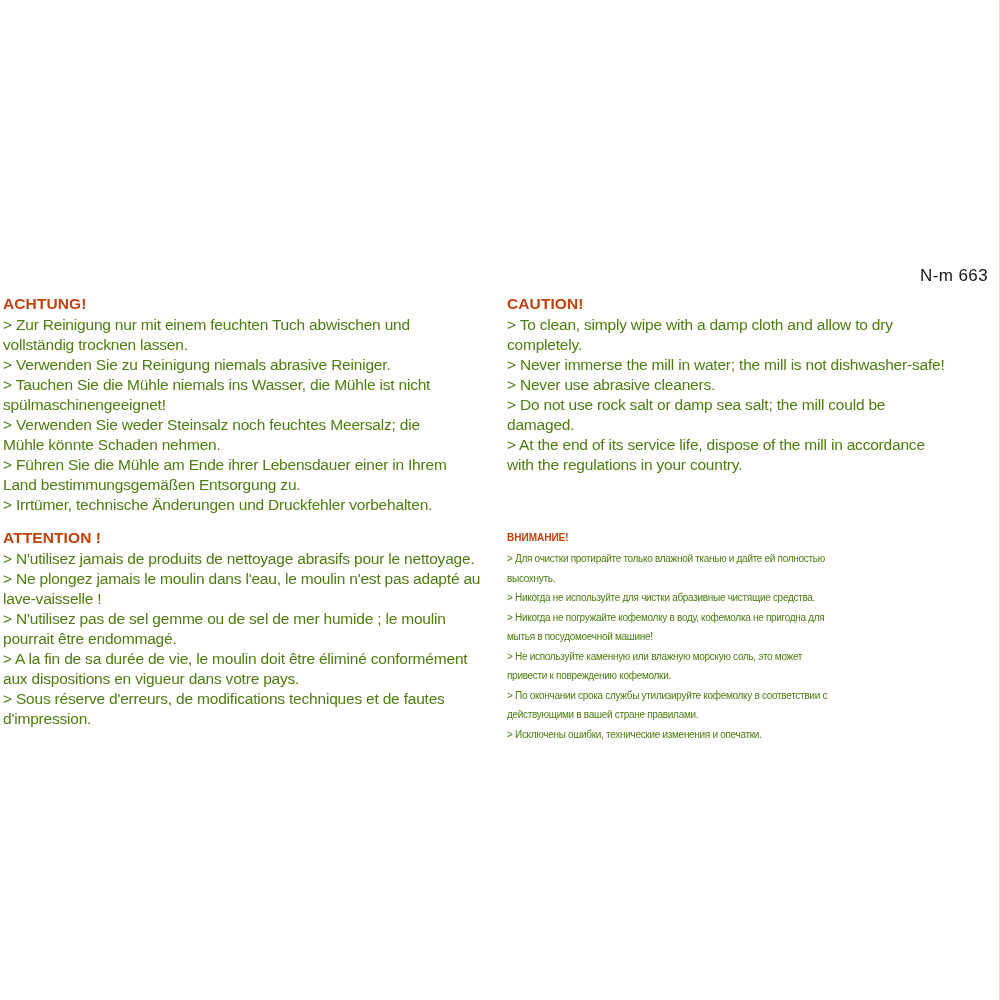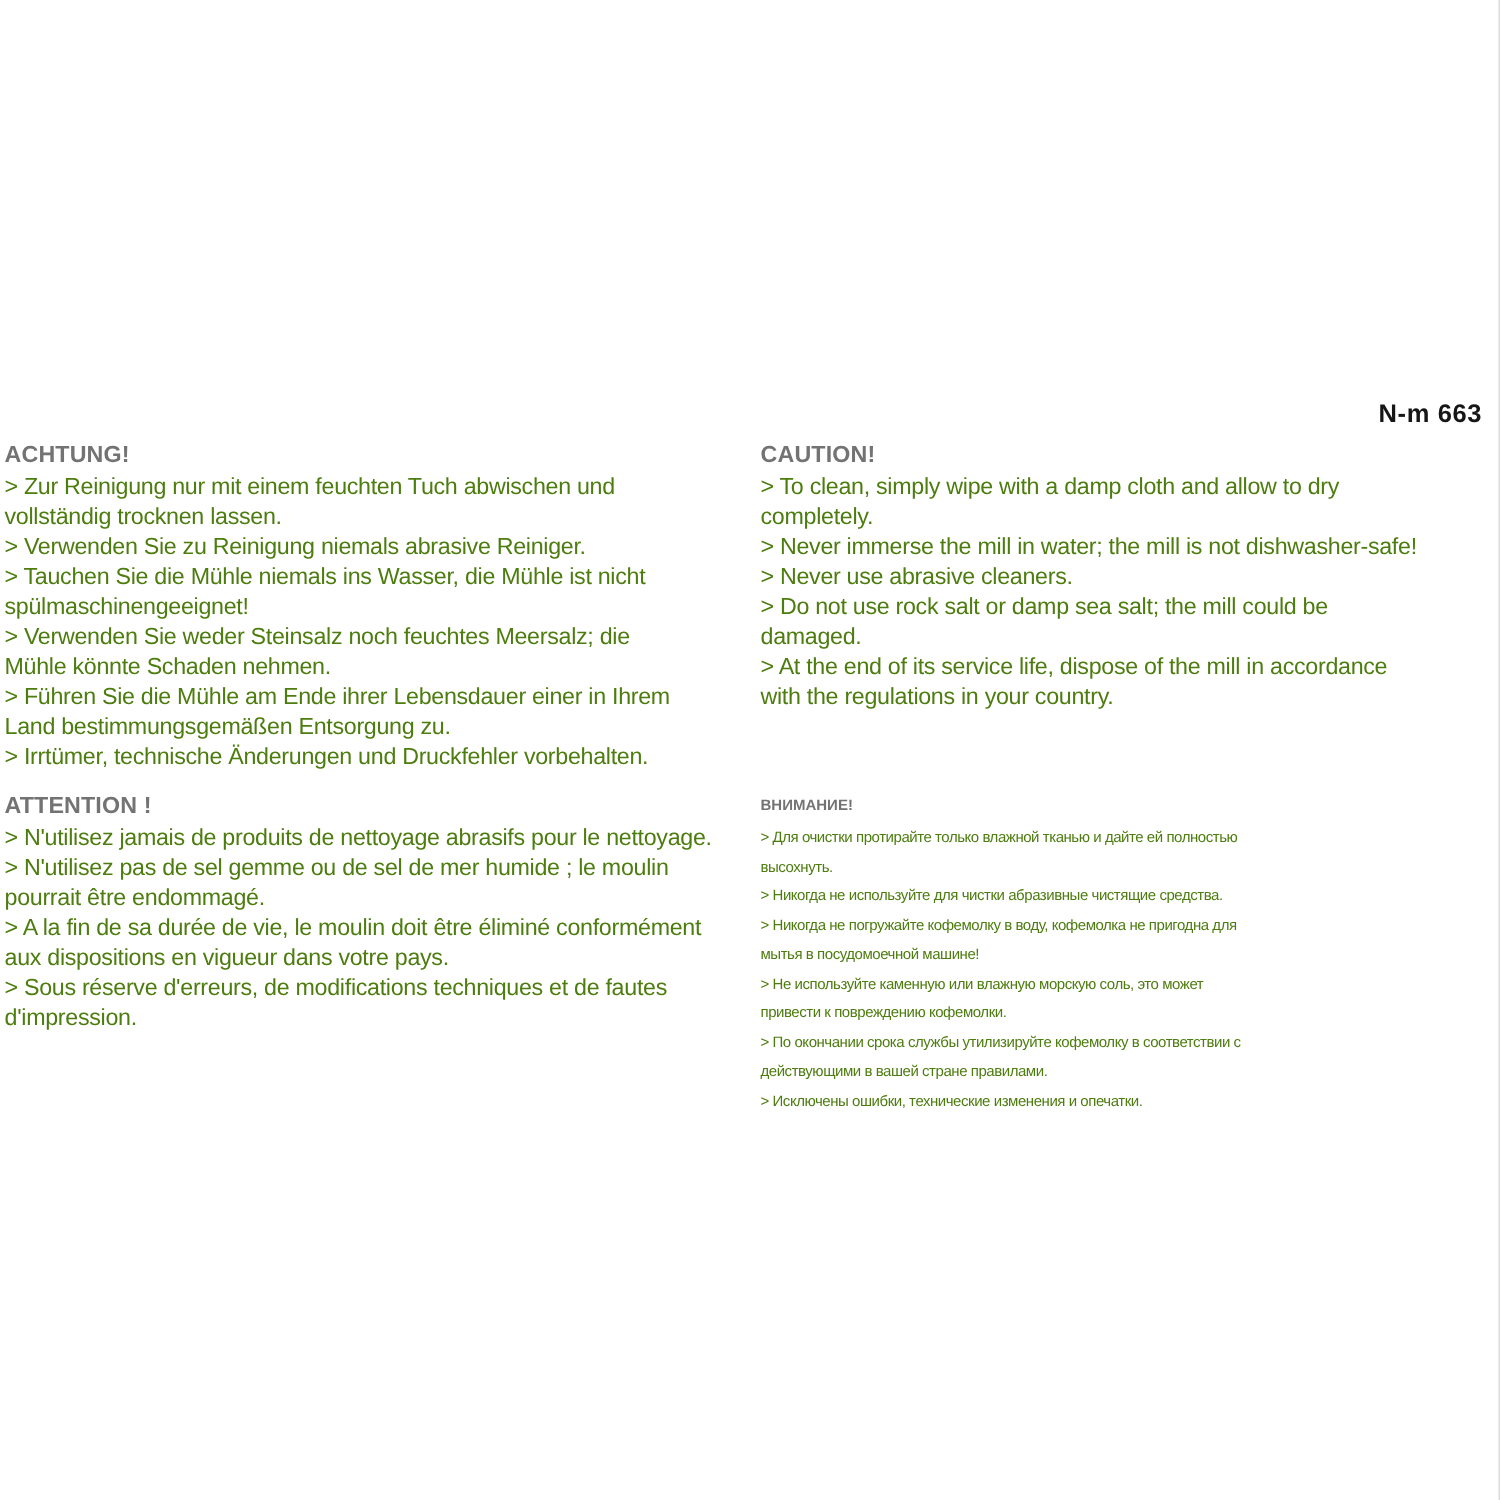--- a/index.html
+++ b/index.html
@@ -16,21 +16,21 @@
     color: #232323;
     overflow: hidden;
     box-sizing: border-box;
     border-right: 1px solid #dcdcdc;
   }
   .model-number {
     position: absolute;
     top: 266px;
     right: 11px;
     font-size: 17px;
-    font-weight: 700;
+    font-weight: 400;
     letter-spacing: 0.4px;
     color: #161616;
     text-align: center;
   }
   .content {
     position: absolute;
     top: 294px;
     left: 3px;
     width: 994px;
     display: grid;
@@ -40,21 +40,21 @@
   }
   .section {
     min-width: 0;
   }
   .section-title {
     margin: 0 0 1px 0;
     font-size: 15.5px;
     font-weight: 700;
     line-height: 20px;
     letter-spacing: 0.1px;
-    color: #737373;
+    color: #c2410c;
   }
   .items {
     margin: 0;
   }
   .item {
     margin: 0;
     white-space: pre-line;
     font-size: 15.5px;
     line-height: 20px;
     letter-spacing: -0.2px;
@@ -106,20 +106,22 @@
 damaged.</p>
           <p class="item">&gt; At the end of its service life, dispose of the mill in accordance
 with the regulations in your country.</p>
         </div>
     </div>
 
     <div class="section fr">
       <h2 class="section-title">ATTENTION !</h2>
       <div class="items">
           <p class="item">&gt; N'utilisez jamais de produits de nettoyage abrasifs pour le nettoyage.</p>
+          <p class="item">&gt; Ne plongez jamais le moulin dans l'eau, le moulin n'est pas adapté au
+lave-vaisselle !</p>
           <p class="item">&gt; N'utilisez pas de sel gemme ou de sel de mer humide ; le moulin
 pourrait être endommagé.</p>
           <p class="item">&gt; A la fin de sa durée de vie, le moulin doit être éliminé conformément
 aux dispositions en vigueur dans votre pays.</p>
           <p class="item">&gt; Sous réserve d'erreurs, de modifications techniques et de fautes
 d'impression.</p>
         </div>
     </div>
 
     <div class="section ru">

